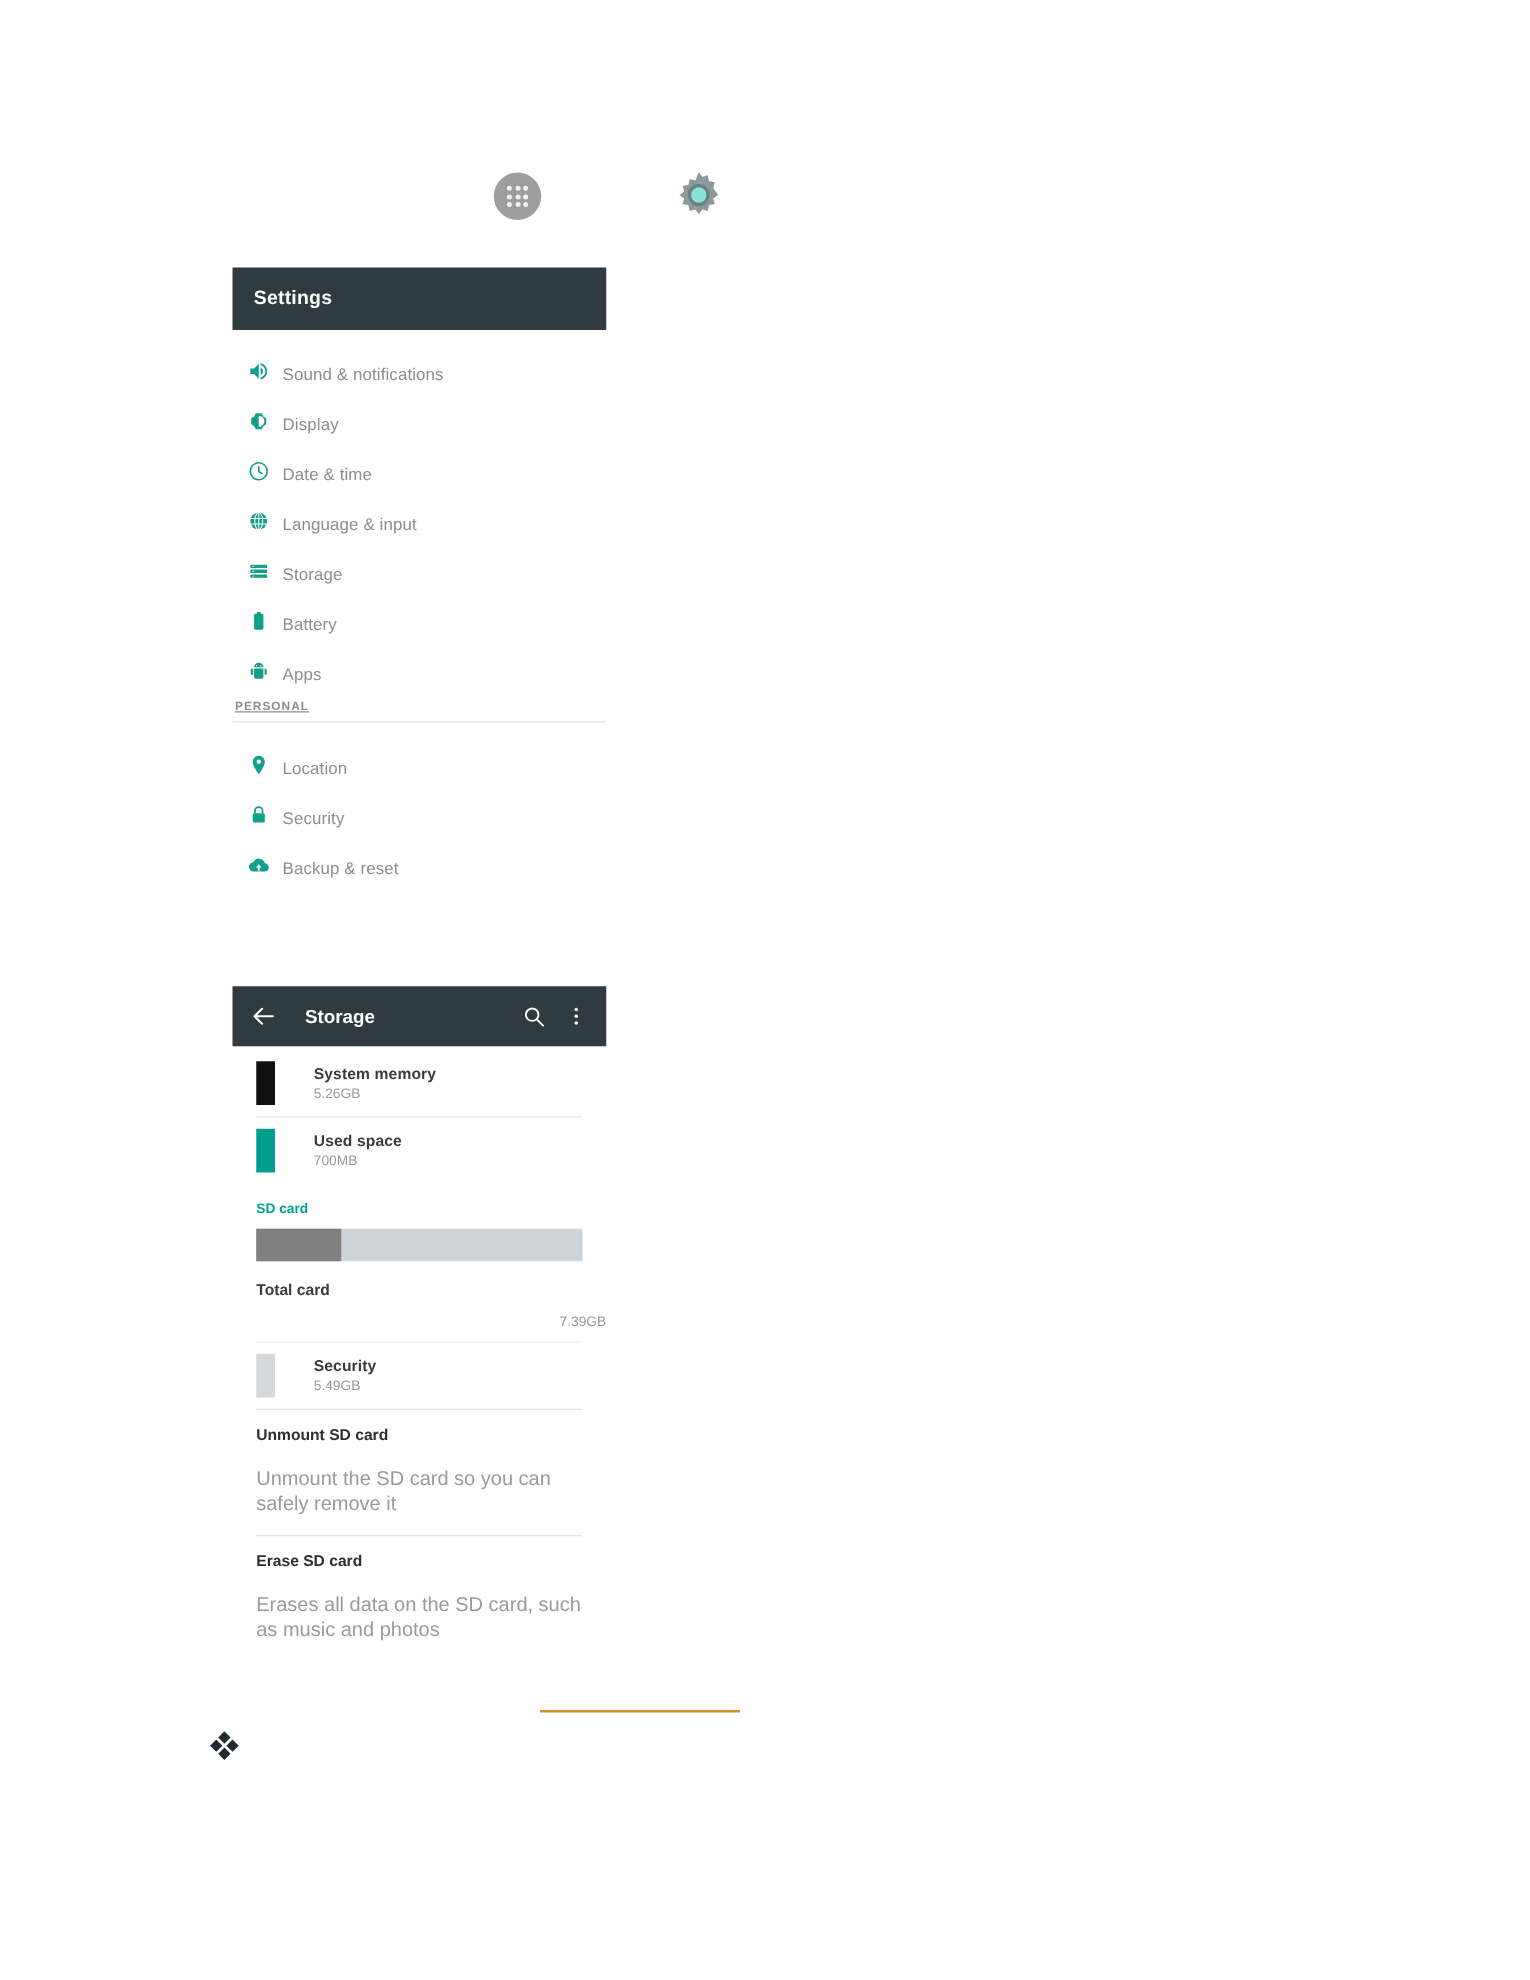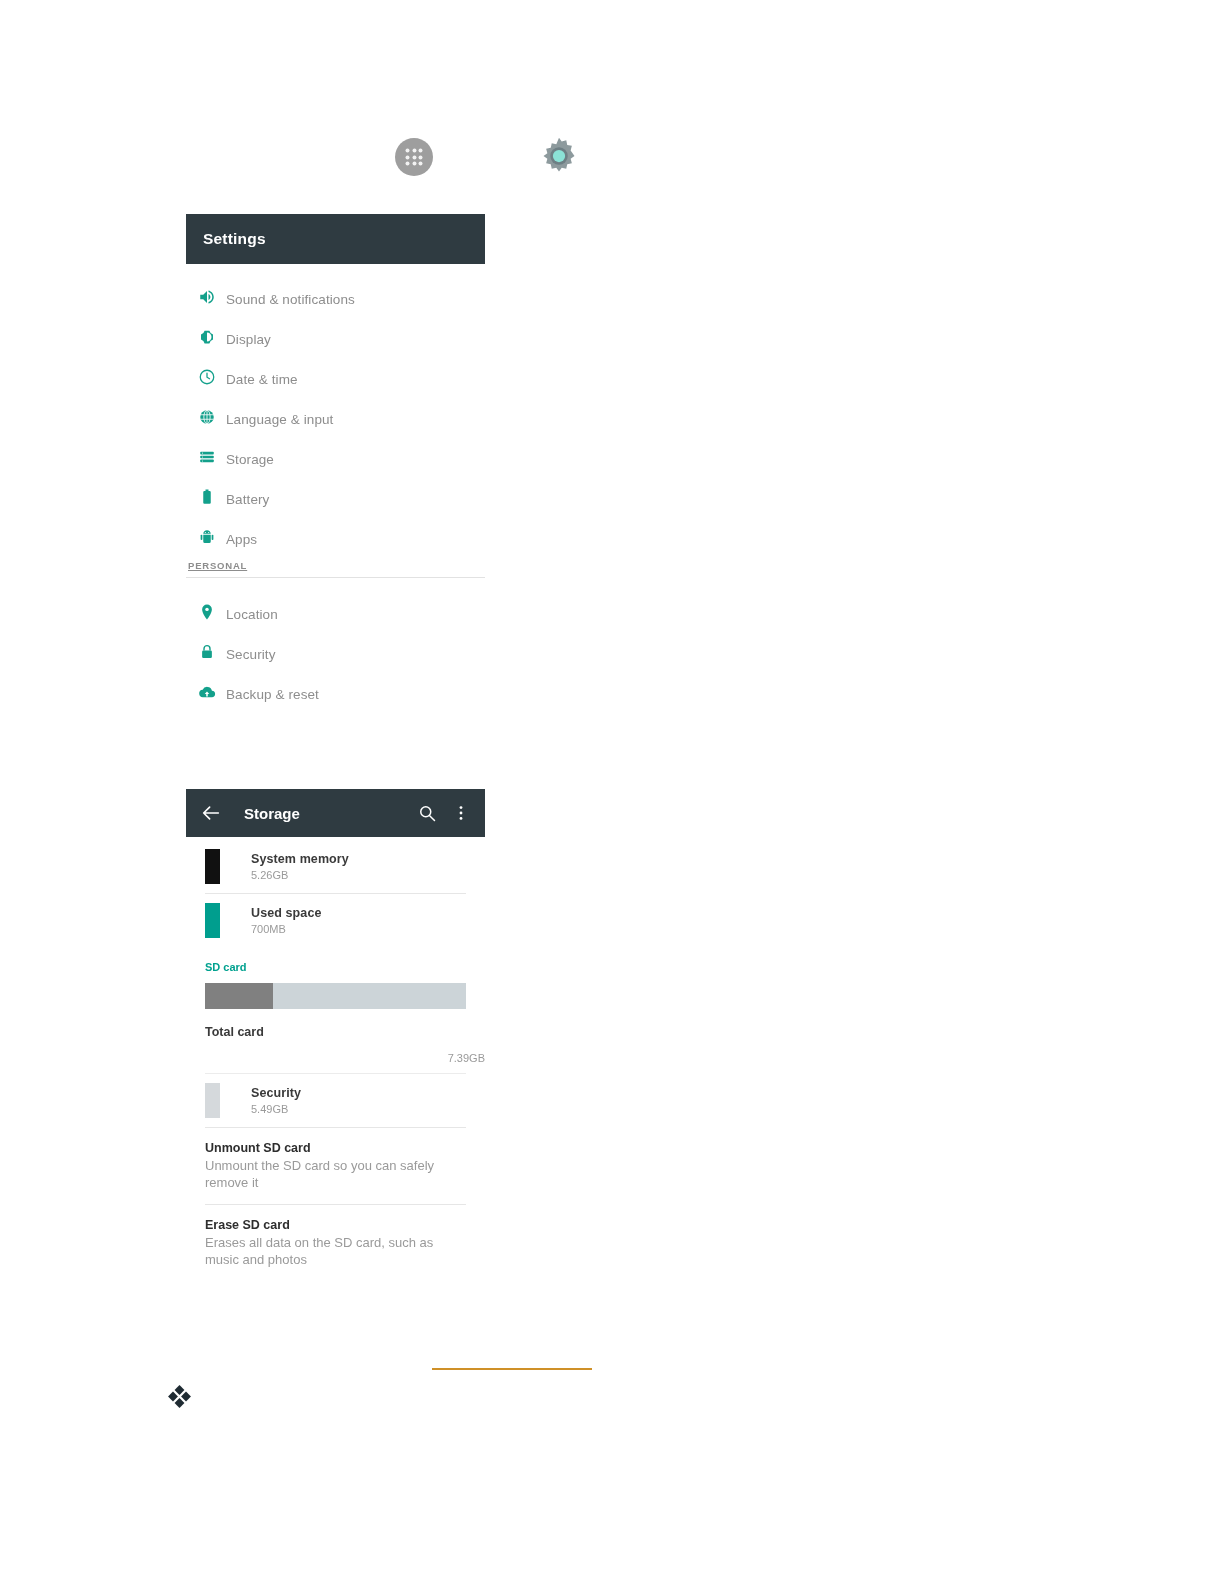--- a/index.html
+++ b/index.html
@@ -222,22 +222,22 @@
     margin: 9px 19px 0 19px;
   }
   .action-block { padding: 13px 19px 0 19px; }
   .action-block .nm {
     color: #2e2e2e;
     font-size: 12.5px;
     font-weight: bold;
   }
   .action-block .desc {
     color: #9a9a9a;
-    font-size: 13px;
-    margin-top: 3px;
+    font-size: 16px;
+    margin-top: 19px;
     line-height: 1.28;
     max-width: 268px;
   }
 
   
   .footer-rule {
     position: absolute;
     left: 432px;
     top: 1368px;
     width: 160px;

